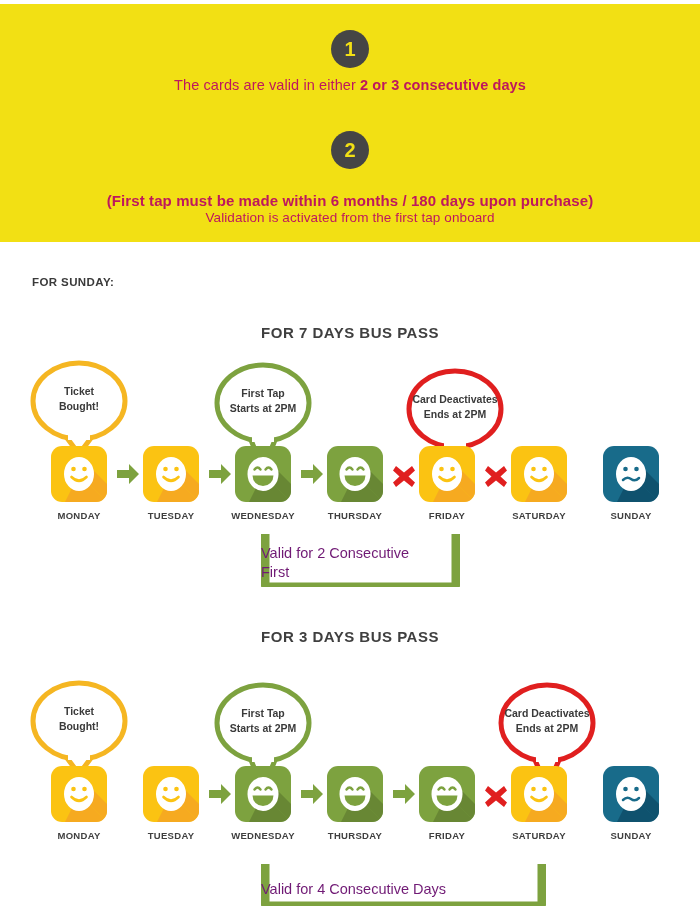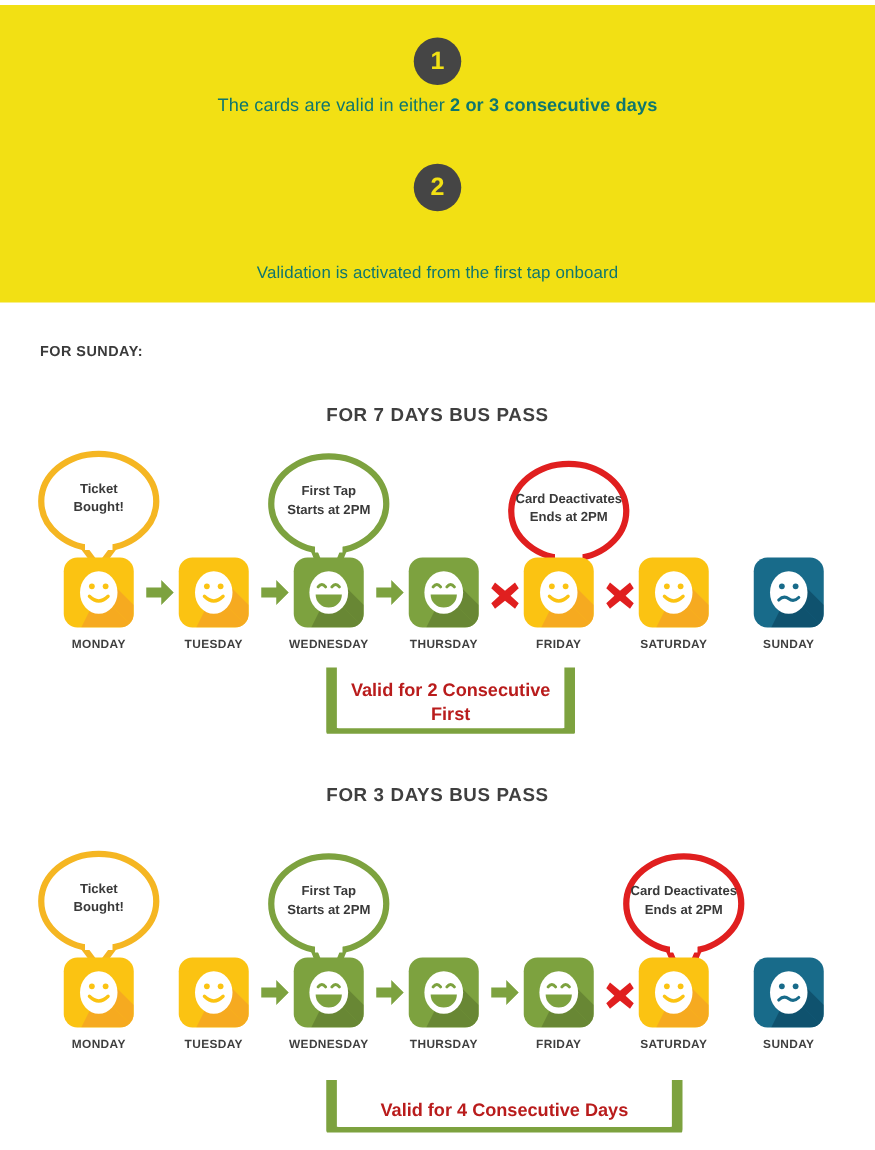--- a/index.html
+++ b/index.html
@@ -21,21 +21,21 @@
     background:#454545;
     color:#F2E014;
     font-size:20px;font-weight:bold;
     display:flex;align-items:center;justify-content:center;
     line-height:1;
   }
   #badge1{top:26px;}
   #badge2{top:127px;}
   .banner-line{
     position:absolute;left:0;width:700px;text-align:center;
-    color:#0f766e;font-size:14.5px;letter-spacing:.1px;
+    color:#be185d;font-size:14.5px;letter-spacing:.1px;
   }
   #b-line1{top:73px;}
   #b-line2{top:166px;font-size:13.5px;margin-top:40px;}
   #b-line3{top:188px;font-size:15px;font-weight:bold;}
   .banner-line b{font-weight:bold;}
 
   
   .for-example{
     position:absolute;left:32px;top:276px;
     font-size:11.5px;font-weight:bold;color:#3a3a3a;letter-spacing:.4px;
@@ -69,34 +69,35 @@
     margin-top:8px;font-size:9.5px;font-weight:bold;
     color:#3f3f3f;letter-spacing:.3px;white-space:nowrap;
     position:relative;left:-14px;width:84px;text-align:center;
   }
   .arrow{position:absolute;width:26px;height:56px;}
   .xmark{position:absolute;width:26px;height:56px;}
 
   
   .bracket{position:absolute;}
   .bracket .blabel{
-    position:absolute;left:0;width:100%;text-align:center;
-    color:#b91c1c;font-size:14.5px;font-weight:bold;line-height:19px;
+    position:absolute;left:0;width:100%;
+    color:#701a75;font-size:14.5px;font-weight:normal;line-height:19px;
   }
 </style>
 </head>
 <body>
 
 <div class="banner">
   <div class="badge" id="badge1">1</div>
   <div class="banner-line" id="b-line1">
     <span>The cards are valid in either </span><b>2 or 3 consecutive days</b>
   </div>
   <div class="badge" id="badge2">2</div>
   <div class="banner-line" id="b-line2">Validation is activated from the first tap onboard</div>
+  <div class="banner-line" id="b-line3">(First tap must be made within 6 months / 180 days upon purchase)</div>
 </div>
 
 <div class="for-example">FOR SUNDAY:</div>
 
 <div class="sec-title" id="title2">FOR 7 DAYS BUS PASS</div>
 <div id="bubbles2">
     <div class="bubble" style="left: 27px; top: 356px;">
     <svg width="104" height="104" viewBox="0 0 104 104">
       <ellipse cx="52" cy="45" rx="46" ry="38" fill="#ffffff" stroke="#F5B622" stroke-width="5"></ellipse>
       <path d="M40 82 L52 98 L64 82" fill="#ffffff" stroke="#F5B622" stroke-width="5" stroke-linejoin="round" stroke-linecap="round"></path>

